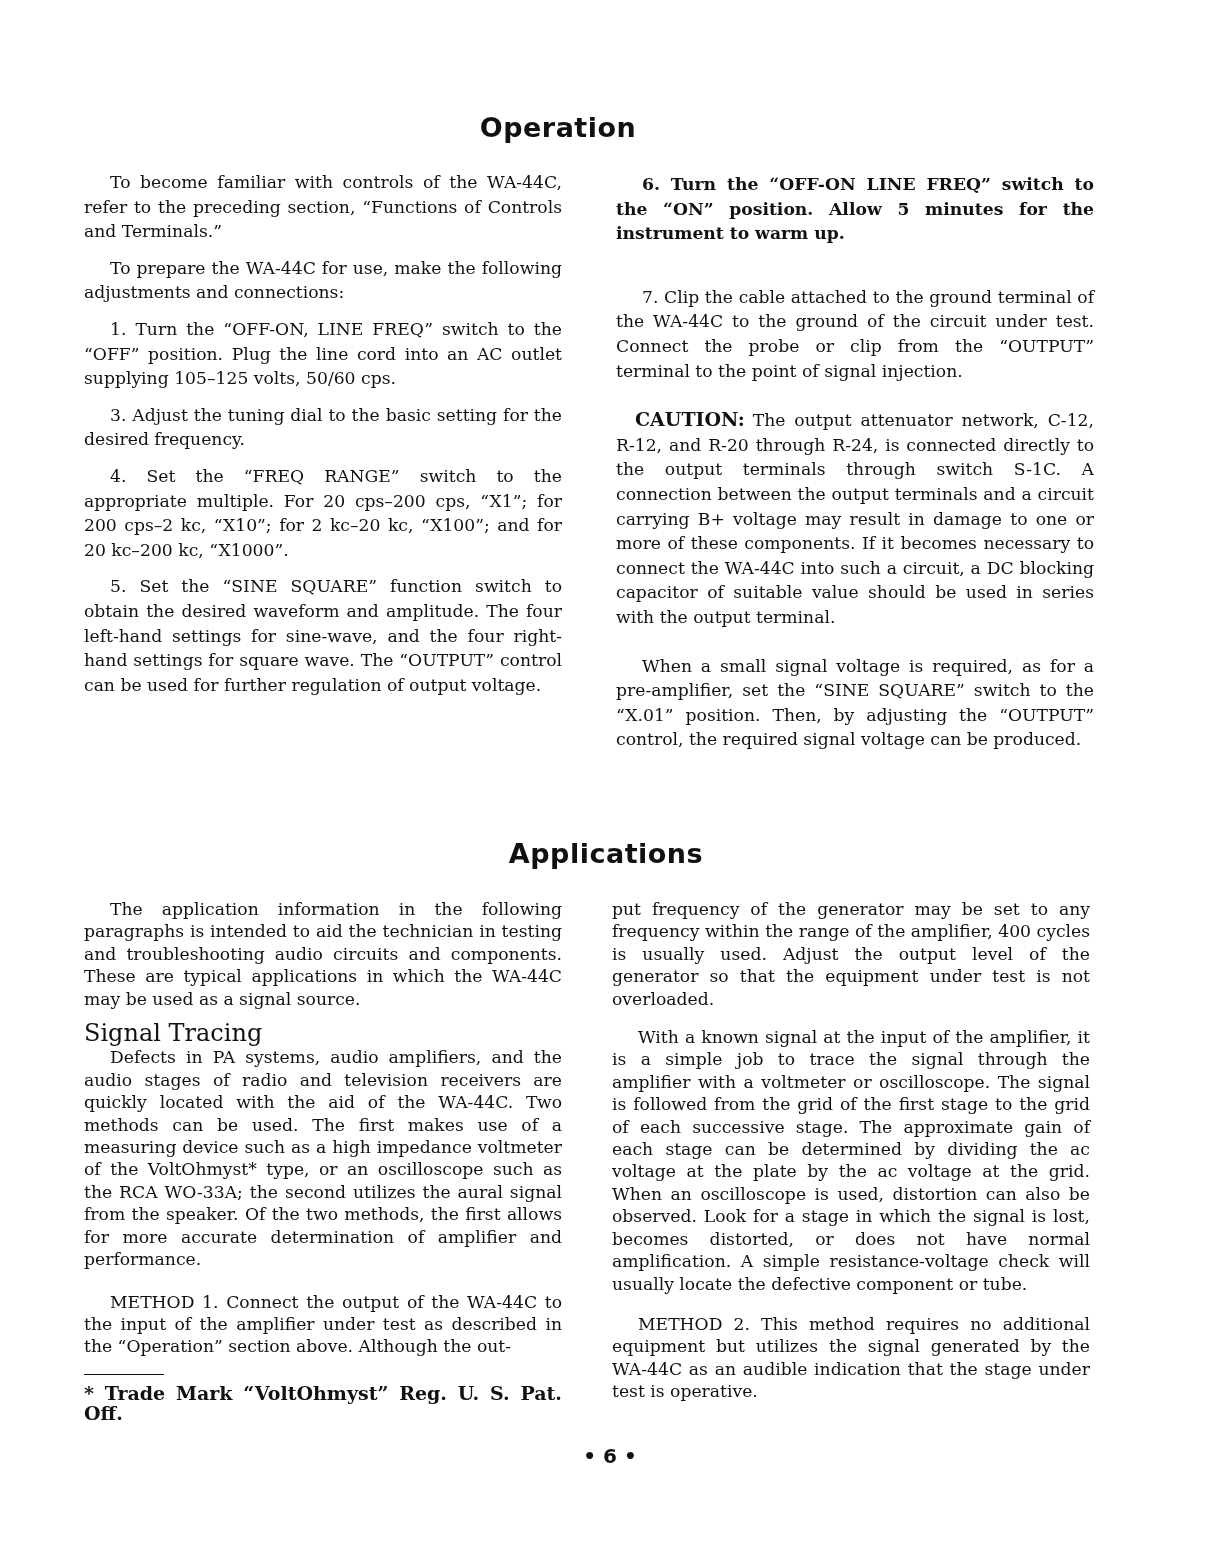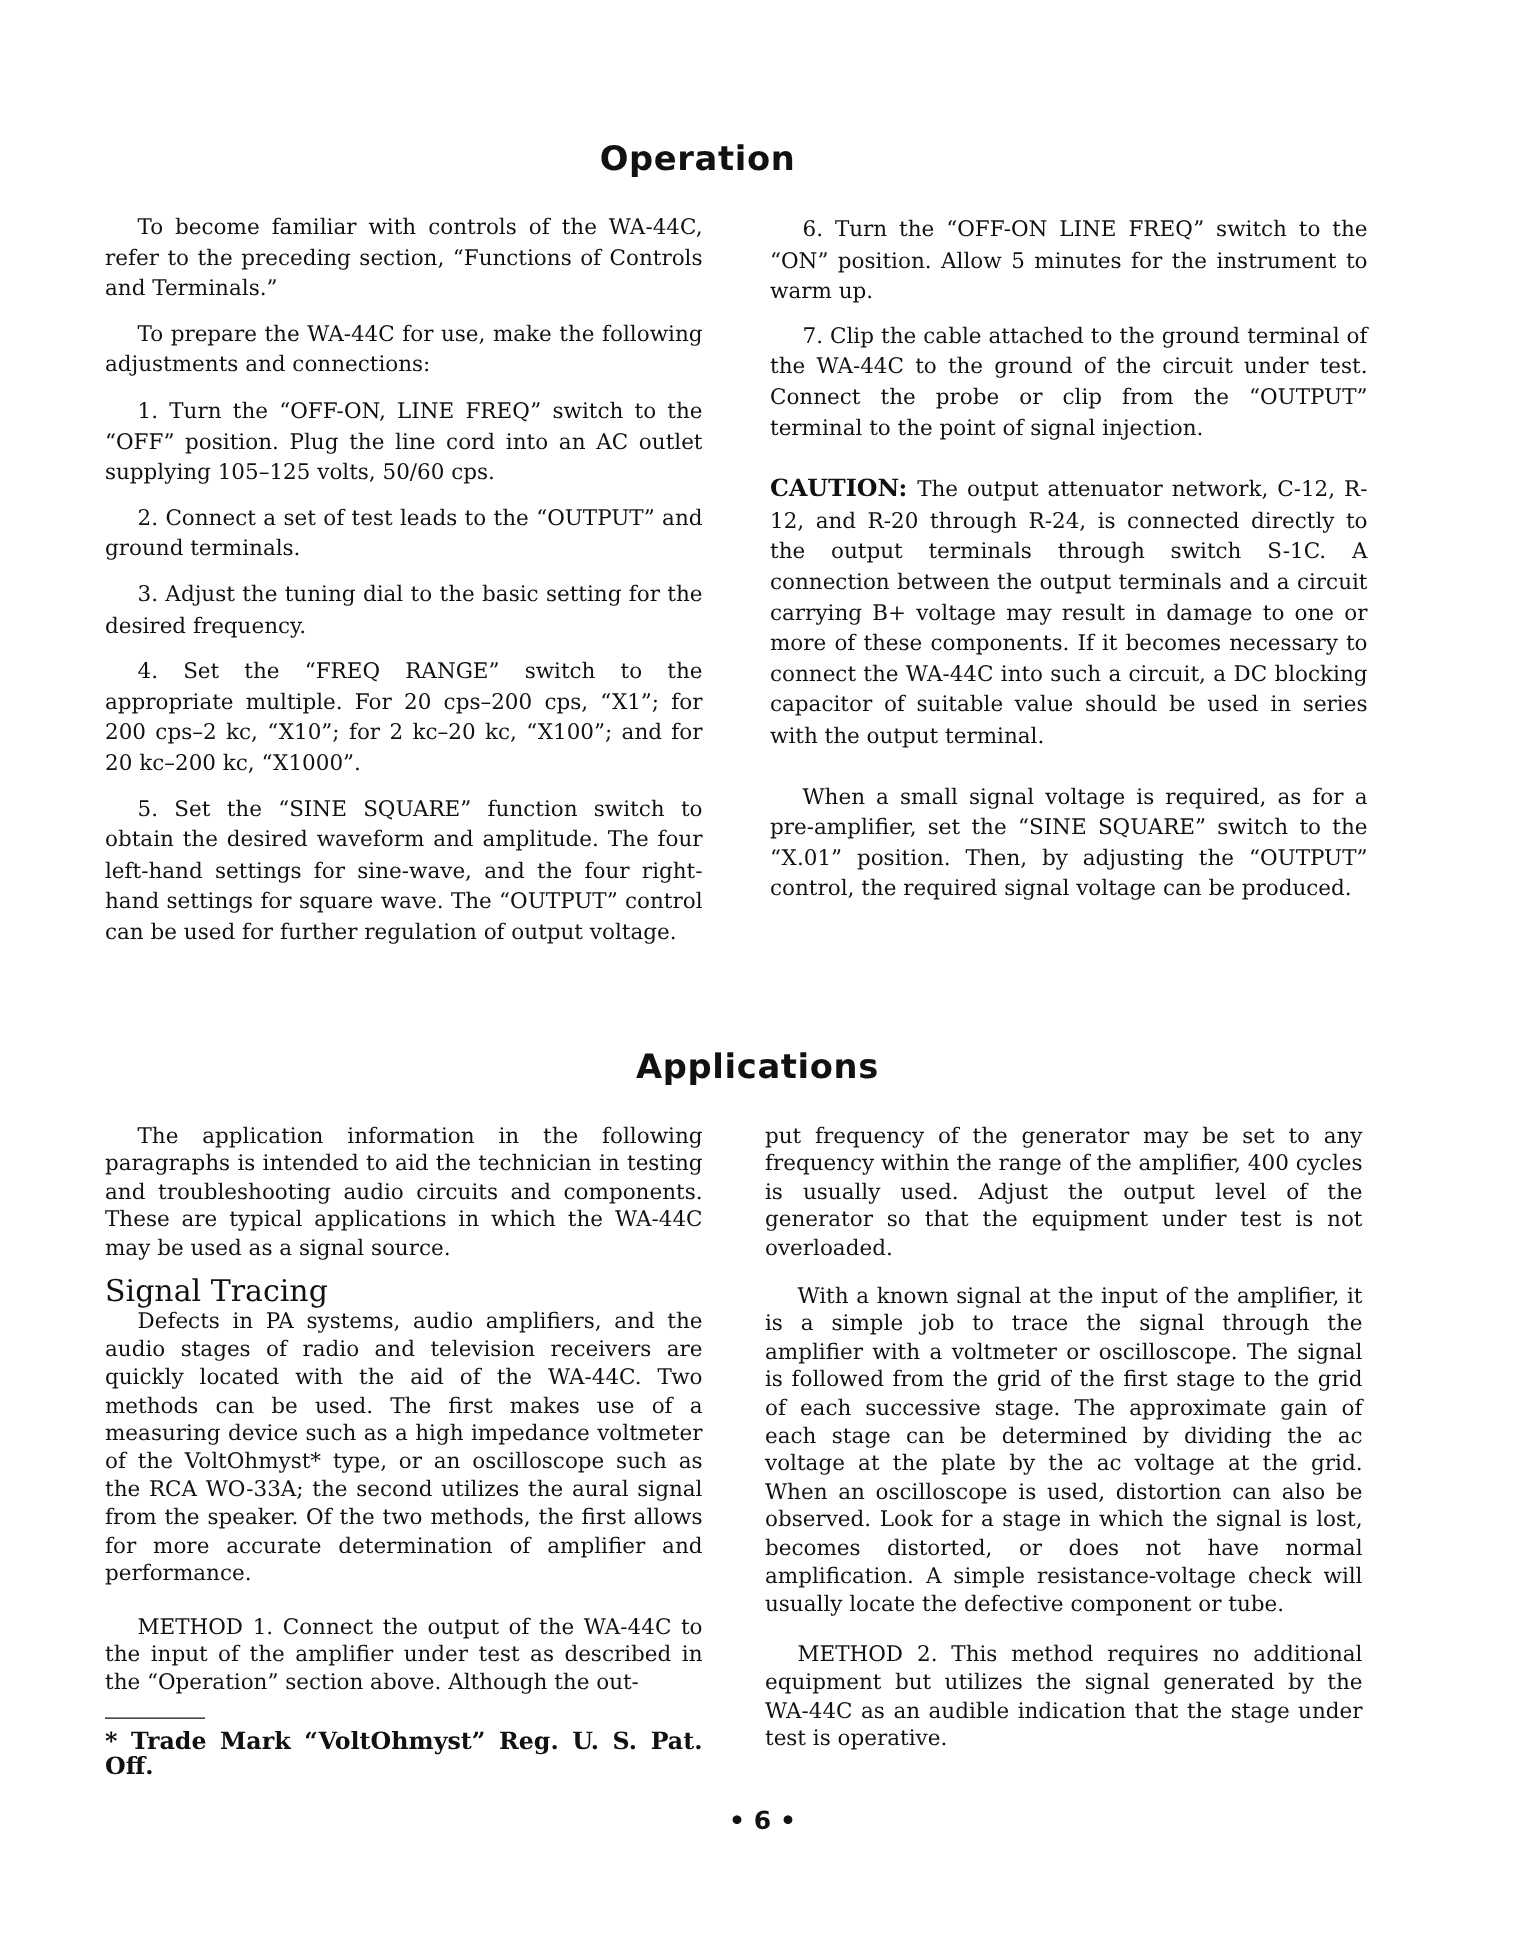--- a/index.html
+++ b/index.html
@@ -2,42 +2,41 @@
 <html><head>
 <meta charset="utf-8">
 <style>
   html, body { margin: 0; padding: 0; background: #ffffff; }
   body { width: 1220px; height: 1554px; position: relative; overflow: hidden; color: #111; font-family: "DejaVu Serif", serif; }
   .heading { position: absolute; left: 0; width: 1116px; text-align: center; font-family: "DejaVu Sans", sans-serif; font-weight: bold; font-size: 27px; letter-spacing: 0.5px; }
   .col { position: absolute; width: 478px; font-size: 17.2px; line-height: 24.6px; text-align: justify; }
   .col p { margin: 0 0 12px 0; text-indent: 26px; }
   .col p.noindent { text-indent: 0; }
   .subhead { font-weight: normal; font-size: 24px; margin: 6px 0 2px 0; }
-  .caution-label { font-weight: bold; font-size: 19px; margin-right: 8px; }
+  .caution-label { font-weight: bold; font-size: 19px; margin-right: 8px; margin-left: 19px; }
   .footnote-rule { width: 80px; border-top: 1.5px solid #111; margin: 10px 0 8px 0; }
   .footnote { font-size: 19px; font-weight: bold; line-height: 20px; }
   .page-num { position: absolute; left: 0; width: 1220px; text-align: center; top: 1444px; font-family: "DejaVu Sans", sans-serif; font-weight: bold; font-size: 20px; }
 </style>
 </head>
 <body>
 
 <div class="heading" style="top:112px;">Operation</div>
 
 <div class="col" style="left:84px; top:170px;">
   <p>To become familiar with controls of the WA-44C, refer to the preceding section, “Functions of Controls and Terminals.”</p>
   <p>To prepare the WA-44C for use, make the following adjustments and connections:</p>
   <p>1. Turn the “OFF-ON, LINE FREQ” switch to the “OFF” position. Plug the line cord into an AC outlet supplying 105–125 volts, 50/60 cps.</p>
-  <p>2. Connect a set of test leads to the “OUTPUT” and ground terminals.</p>
   <p>3. Adjust the tuning dial to the basic setting for the desired frequency.</p>
   <p>4. Set the “FREQ RANGE” switch to the appropriate multiple. For 20 cps–200 cps, “X1”; for 200 cps–2 kc, “X10”; for 2 kc–20 kc, “X100”; and for 20 kc–200 kc, “X1000”.</p>
   <p>5. Set the “SINE SQUARE” function switch to obtain the desired waveform and amplitude. The four left-hand settings for sine-wave, and the four right-hand settings for square wave. The “OUTPUT” control can be used for further regulation of output voltage.</p>
 </div>
 
 <div class="col" style="left:616px; top:172px;">
-  <p style="margin-bottom:11px;">6. Turn the “OFF-ON LINE FREQ” switch to the “ON” position. Allow 5 minutes for the instrument to warm up.</p>
+  <p style="margin-bottom:39px;font-weight:bold;">6. Turn the “OFF-ON LINE FREQ” switch to the “ON” position. Allow 5 minutes for the instrument to warm up.</p>
   <p style="margin-bottom:24px;">7. Clip the cable attached to the ground terminal of the WA-44C to the ground of the circuit under test. Connect the probe or clip from the “OUTPUT” terminal to the point of signal injection.</p>
   <p class="noindent" style="margin-bottom:24px;">
     <span class="caution-label">CAUTION:</span><span>The output attenuator network, C-12, R-12, and R-20 through R-24, is connected directly to the output terminals through switch S-1C. A connection between the output terminals and a circuit carrying B+ voltage may result in damage to one or more of these components. If it becomes necessary to connect the WA-44C into such a circuit, a DC blocking capacitor of suitable value should be used in series with the output terminal.</span>
   </p>
   <p>When a small signal voltage is required, as for a pre-amplifier, set the “SINE SQUARE” switch to the “X.01” position. Then, by adjusting the “OUTPUT” control, the required signal voltage can be produced.</p>
 </div>
 
 <div class="heading" style="top:838px;padding-left:48px;">Applications</div>
 
 <div class="col" style="left:84px; top:898px; line-height:22.4px;">

